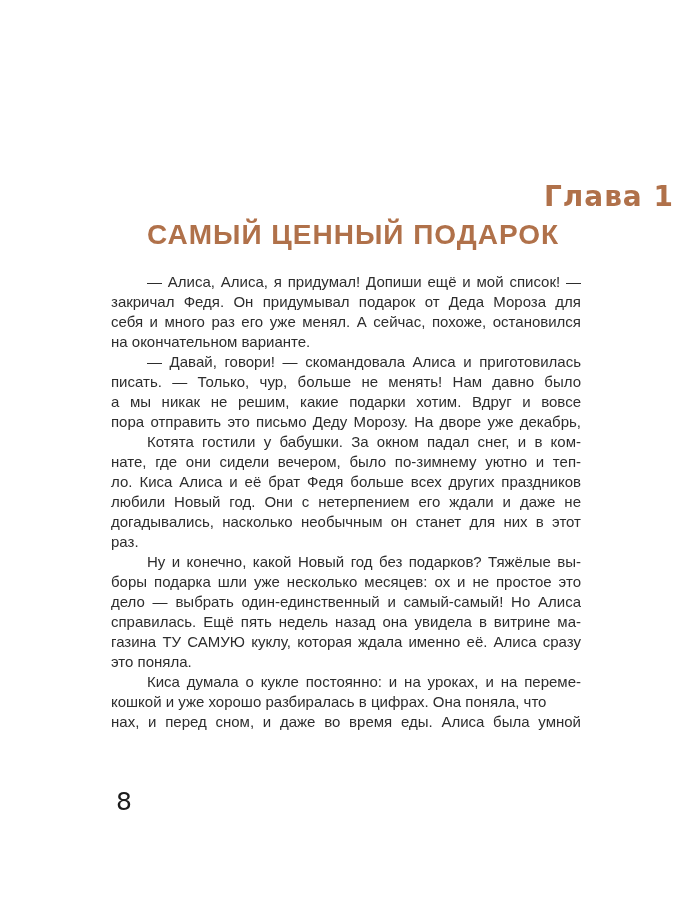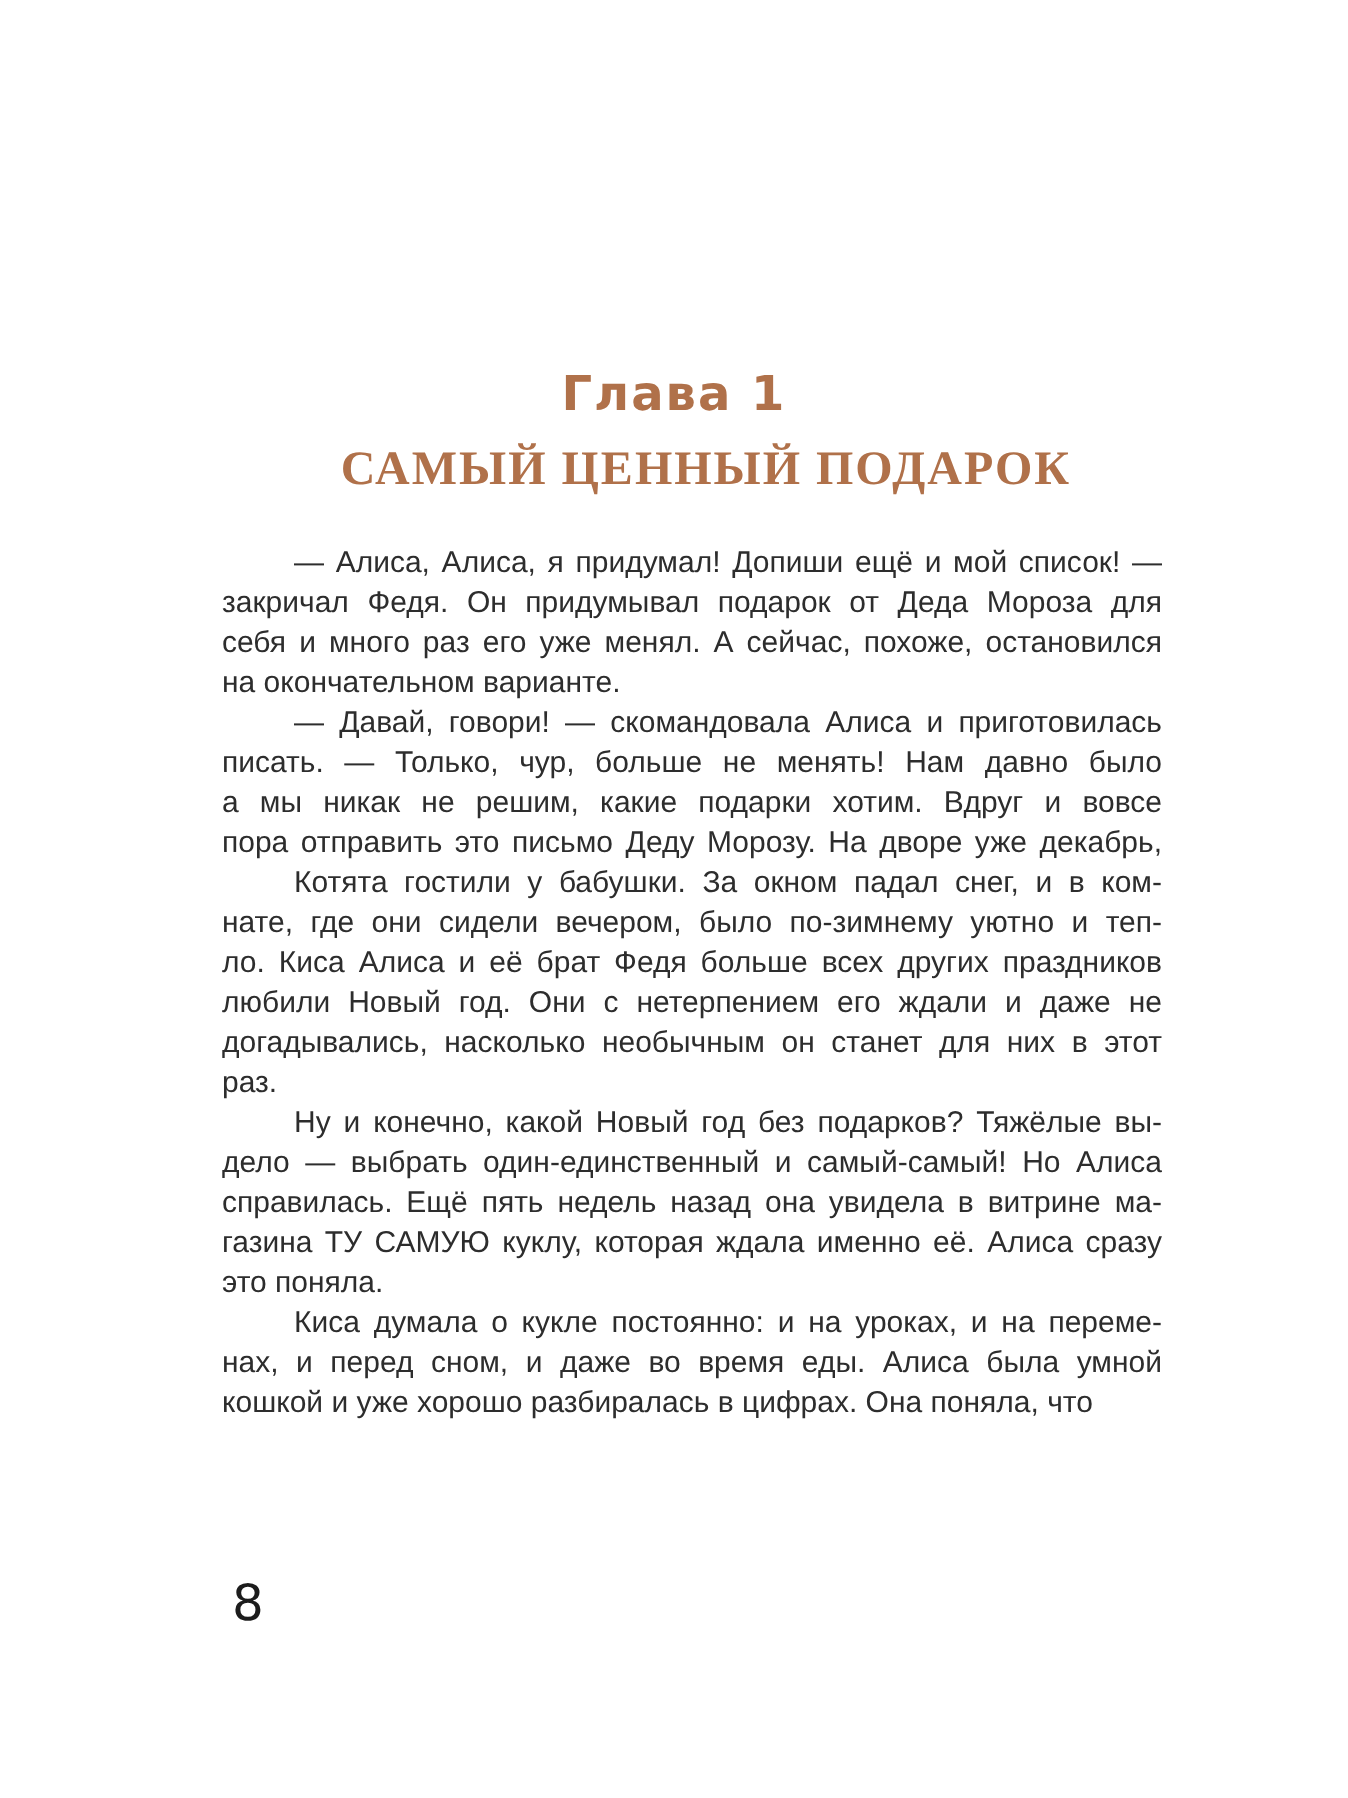--- a/index.html
+++ b/index.html
@@ -13,35 +13,35 @@
     height: 899px;
     background: #ffffff;
     overflow: hidden;
     font-family: "Liberation Sans", sans-serif;
   }
   .chapter-label {
     position: absolute;
     top: 182px;
     left: 0;
     right: 0;
-    text-align: center;
+    text-align: right;
     font-family: "DejaVu Sans", sans-serif;
-    font-size: 24px;
+    font-size: 28px;
     font-weight: bold;
     letter-spacing: 1px;
     line-height: 30px;
   }
   .chapter-title {
     position: absolute;
     top: 218px;
     left: 0;
     right: 0;
     text-align: center;
-    font-family: Liberation Serif, serif;
-    font-size: 24px;
+    font-family: Liberation Sans, sans-serif;
+    font-size: 28px;
     font-weight: bold;
     letter-spacing: 1px;
     line-height: 34px;
     margin-left: 32px;
   }
   .body-text {
     position: absolute;
     top: 272px;
     left: 111px;
     width: 470px;
@@ -95,25 +95,26 @@
       <div class="paragraph">
         <div class="line first">Котята гостили у бабушки. За окном падал снег, и в ком-</div>
         <div class="line">нате, где они сидели вечером, было по-зимнему уютно и теп-</div>
         <div class="line">ло. Киса Алиса и её брат Федя больше всех других праздников</div>
         <div class="line">любили Новый год. Они с нетерпением его ждали и даже не</div>
         <div class="line">догадывались, насколько необычным он станет для них в этот</div>
         <div class="line last">раз.</div>
       </div>
       <div class="paragraph">
         <div class="line first">Ну и конечно, какой Новый год без подарков? Тяжёлые вы-</div>
+        <div class="line">боры подарка шли уже несколько месяцев: ох и не простое это</div>
         <div class="line">дело — выбрать один-единственный и самый-самый! Но Алиса</div>
         <div class="line">справилась. Ещё пять недель назад она увидела в витрине ма-</div>
         <div class="line">газина ТУ САМУЮ куклу, которая ждала именно её. Алиса сразу</div>
         <div class="line last">это поняла.</div>
       </div>
       <div class="paragraph">
         <div class="line first">Киса думала о кукле постоянно: и на уроках, и на переме-</div>
+        <div class="line last">кошкой и уже хорошо разбиралась в цифрах. Она поняла, что</div>
         <div class="line">нах, и перед сном, и даже во время еды. Алиса была умной</div>
-        <div class="line last">кошкой и уже хорошо разбиралась в цифрах. Она поняла, что</div>
       </div>
     </div>
   <div class="page-number">8</div>
 </div>
 
 </body></html>

